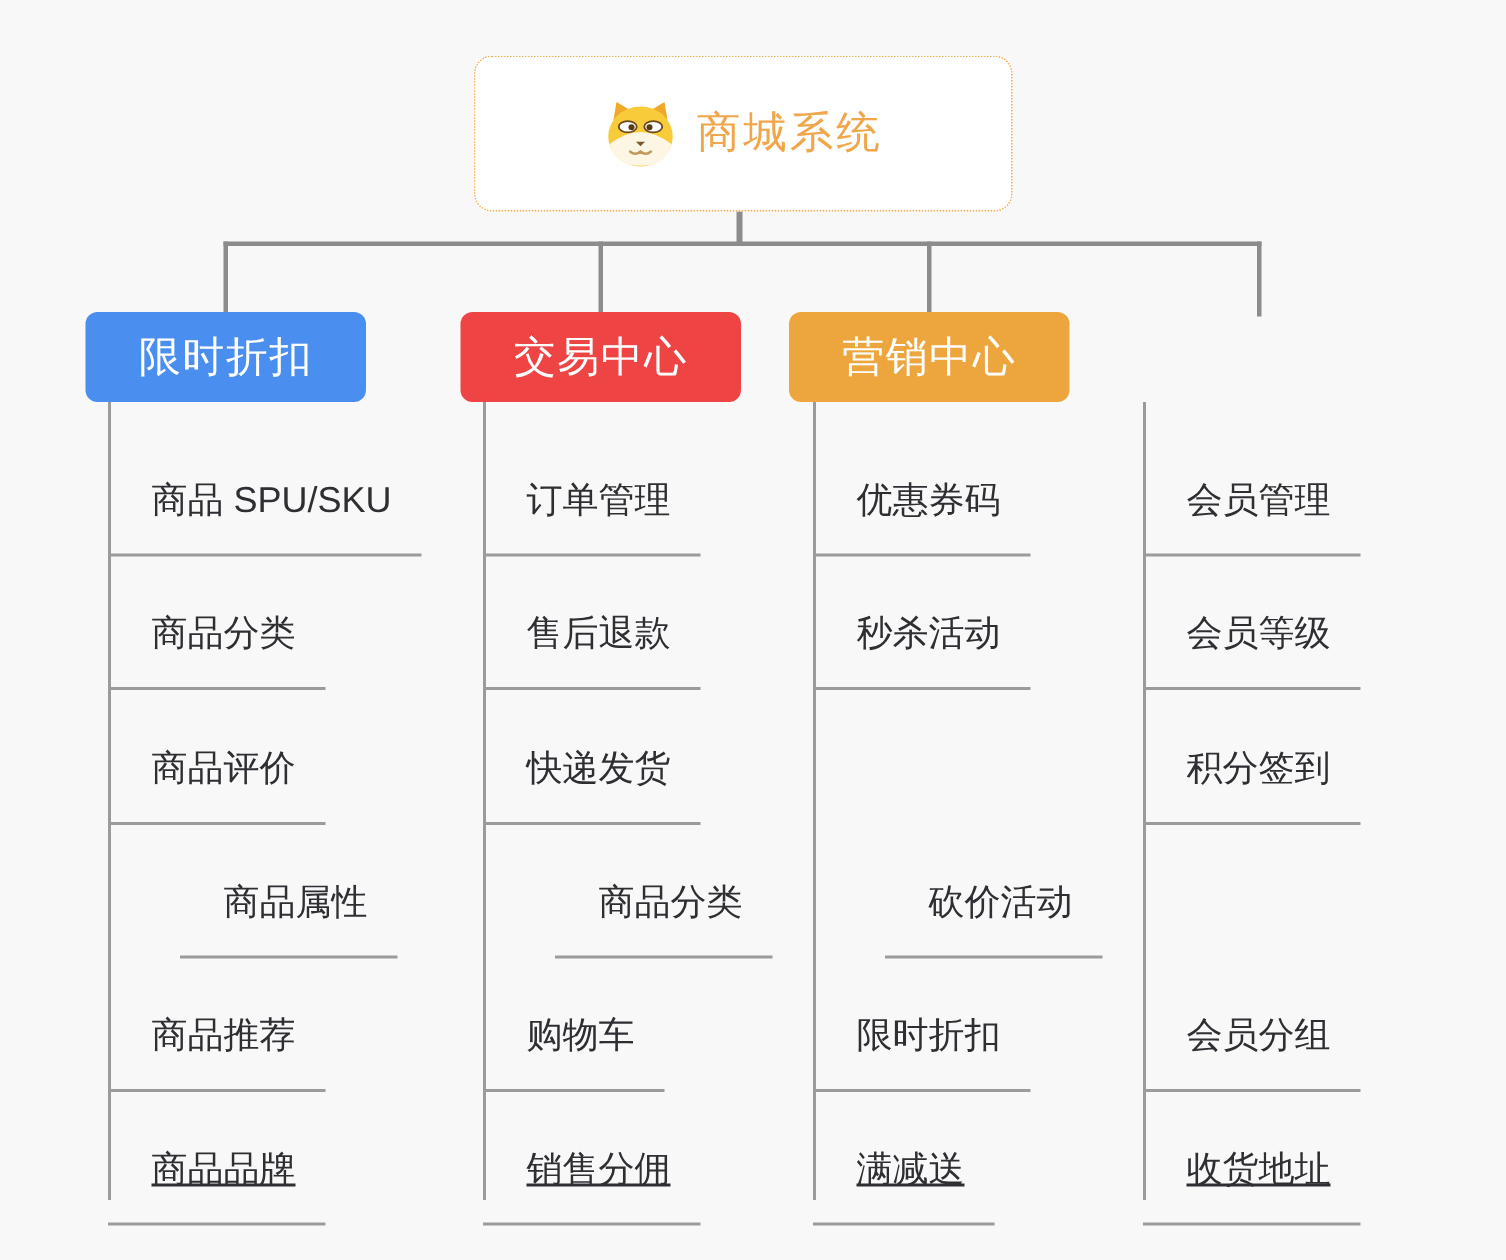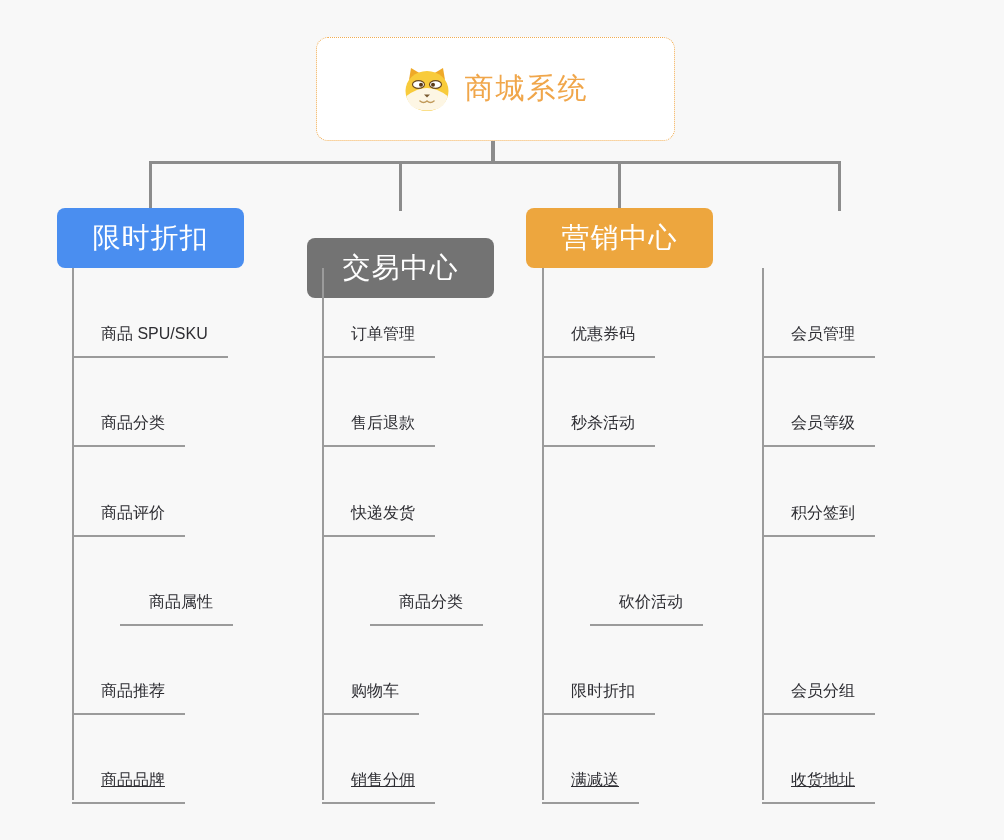--- a/index.html
+++ b/index.html
@@ -61,22 +61,22 @@
     position:absolute;top:268px;height:532px;width:2px;background:#9b9b9b;
   }
   .r0{left:72px;}
   .r1{left:322px;}
   .r2{left:542px;}
   .r3{left:762px;}
 
   
   .leaf{
     position:absolute;
-    font-size:16px;line-height:24px;color:#2e2e33;
-    padding:0 20px 10px 29px;
+    font-size:24px;line-height:24px;color:#2e2e33;
+    padding:0 20px 23px 29px;
     border-bottom:2px solid #9b9b9b;
     white-space:nowrap;
     cursor:pointer;
   }
   .c0{left:72px;}
   .c1{left:322px;}
   .c2{left:542px;}
   .c3{left:762px;}
   .y0{top:322px;}
   .y1{top:411px;}
@@ -109,21 +109,21 @@
       <circle cx="30" cy="18.8" r="2" fill="#5a3a16"></circle>
       <path d="M21 28.5 L27 28.5 L24 31.5 Z" fill="#7a5a30"></path>
       <path d="M17 35 Q 20.5 38 24 35 Q 27.5 38 31 35" fill="none" stroke="#c09a5a" stroke-width="1.6" stroke-linecap="round"></path>
     </svg>
     <span class="root-title">商城系统</span>
   </div>
 
   <div class="branch-node b0" style="background: rgb(74, 142, 240);">
     <span>限时折扣</span>
   </div>
-  <div class="branch-node b1" style="background: #737373; margin-top: 30px;">
+  <div class="branch-node b1" style="background: #ef4444;">
     <span>交易中心</span>
   </div>
   <div class="branch-node b2" style="background: rgb(237, 166, 62);">
     <span>营销中心</span>
   </div>
 
   <div class="rail r0"></div>
   <div class="rail r1"></div>
   <div class="rail r2"></div>
   <div class="rail r3"></div>

